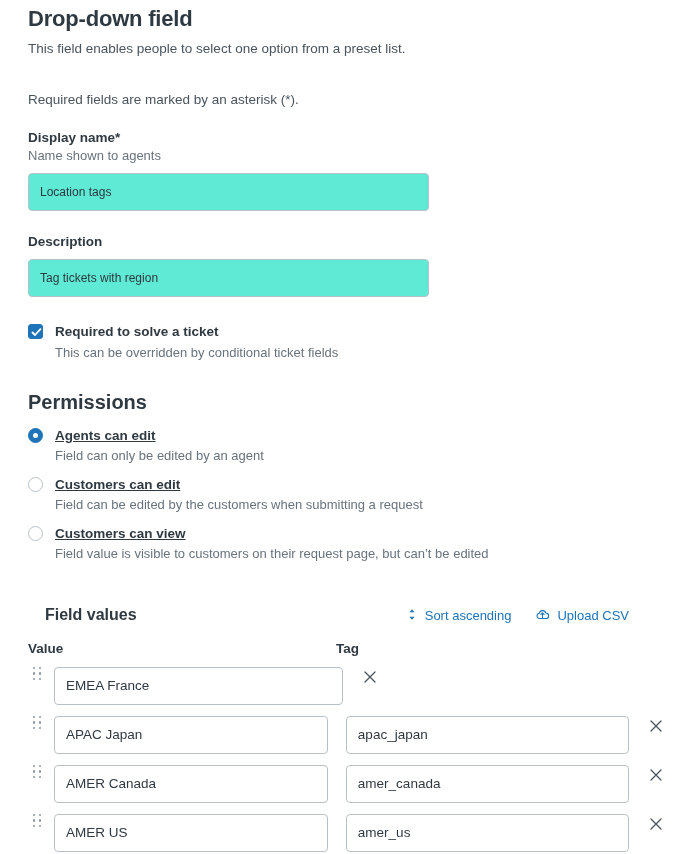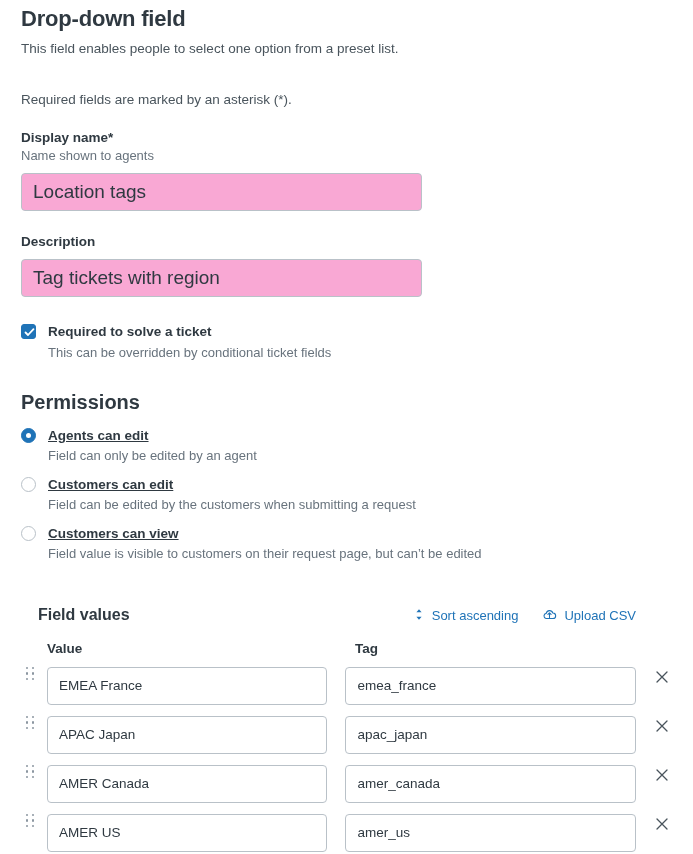--- a/index.html
+++ b/index.html
@@ -10,21 +10,21 @@
     height: 854px;
     background: #ffffff;
     font-family: "Liberation Sans", sans-serif;
     color: #2f3941;
     overflow: hidden;
   }
   .page {
     position: relative;
     width: 693px;
     height: 854px;
-    padding: 0 21px;
+    padding: 0 28px;
   }
   .title {
     font-size: 22px;
     font-weight: 700;
     color: #2f3941;
     margin: 0;
     padding-top: 6px;
     letter-spacing: -0.2px;
   }
   .subtitle {
@@ -48,24 +48,24 @@
     color: #68737d;
     margin-top: 3px;
   }
   .text-input {
     margin-top: 10px;
     width: 401px;
     height: 38px;
     border: 1px solid #b9c1c8;
     border-radius: 4px;
     padding: 0 11px;
-    font-size: 19px;
+    font-size: 12px;
     font-family: "Liberation Sans", sans-serif;
     color: #2f3941;
-    background: #f9a8d4;
+    background: #5eead4;
     outline: none;
     display: flex;
     align-items: center;
   }
   .checkbox-row {
     margin-top: 25px;
     display: flex;
     align-items: flex-start;
   }
   .checkbox {
@@ -165,21 +165,21 @@
     color: #1f73b7;
     cursor: pointer;
   }
   .col-heads {
     display: flex;
     margin-top: 17px;
     font-size: 13.5px;
     font-weight: 700;
     color: #2f3941;
   }
-  .col-head-value { width: 308px; margin-left: 26px; }
+  .col-head-value { width: 308px; }
   .col-head-tag { }
   .value-row {
     display: flex;
     align-items: flex-start;
     margin-top: 11px;
   }
   .drag-handle {
     width: 18px;
     display: flex;
     justify-content: center;
@@ -313,21 +313,20 @@
       <span class="dots">
           <i></i>
           <i></i>
           <i></i>
           <i></i>
           <i></i>
           <i></i>
         </span>
     </span>
     <span class="row-input value">EMEA France</span>
-    <span class="row-input tag">emea_france</span>
     <span class="remove-btn">
       <svg width="14" height="14" viewBox="0 0 14 14" aria-hidden="true">
         <path d="M2 2 L12 12 M12 2 L2 12" stroke="#49545c" stroke-width="1.3" stroke-linecap="round"></path>
       </svg>
     </span>
   </div>
 
   <div class="value-row">
     <span class="drag-handle">
       <span class="dots">

